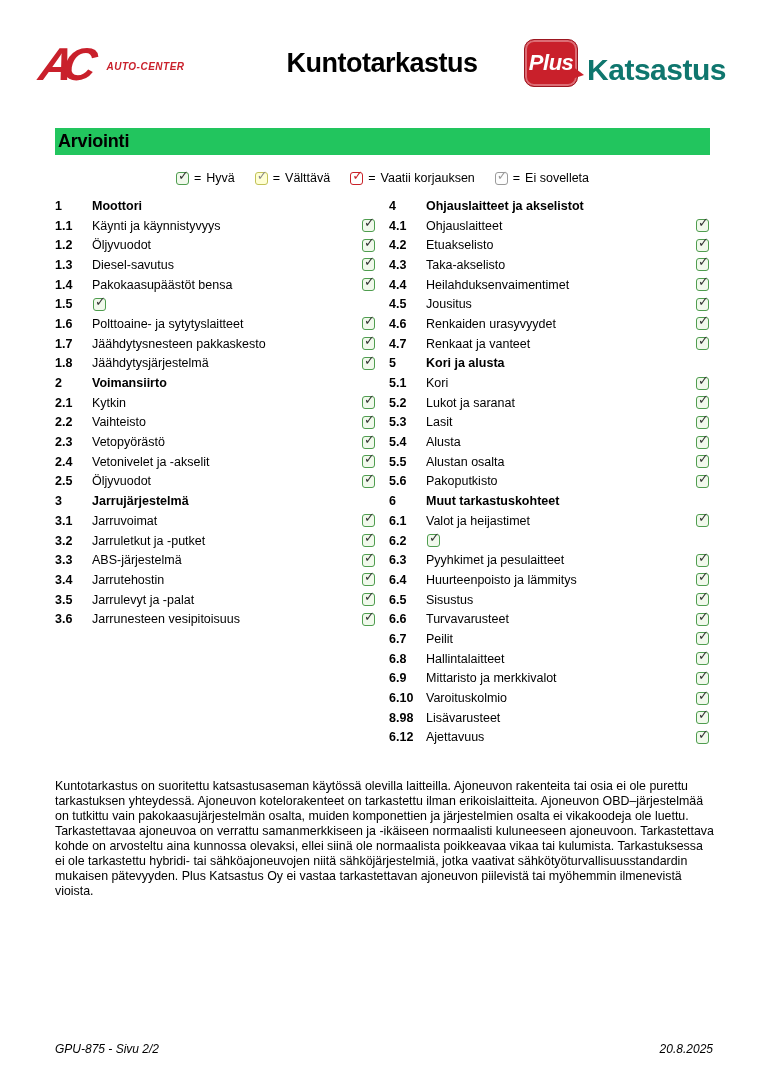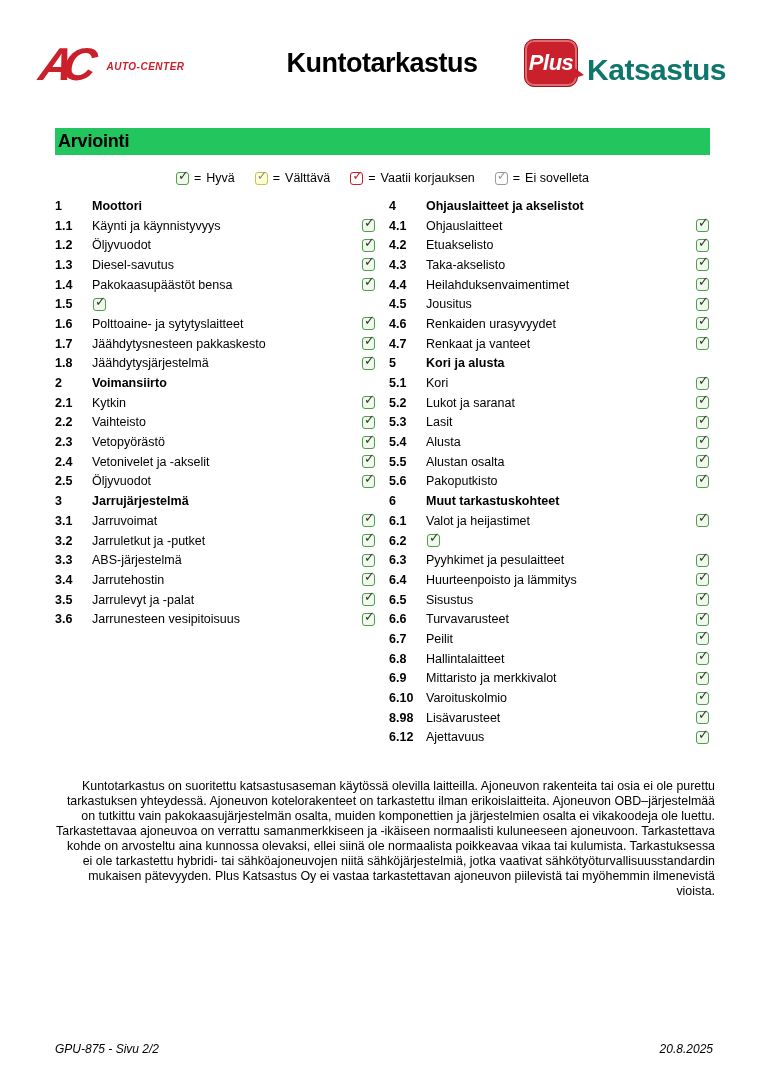--- a/index.html
+++ b/index.html
@@ -49,21 +49,21 @@
   
   .checklist { position:absolute; left:55px; top:196px; width:655px; display:flex; gap:14px; }
   .col { width:320px; }
   .crow { display:flex; align-items:center; height:19.7px; font-size:12.5px; }
   .crow .num { width:37px; flex:none;font-weight:bold; }
   .crow .lbl { flex:1; padding-right:4px; white-space:nowrap; overflow:hidden; }
   .crow .cbwrap { width:14px; flex:none; display:flex; justify-content:flex-end; }
   .crow.hdr .num, .crow.hdr .lbl { font-weight:bold; }
 
   
-  .disclaimer { position:absolute; left:55px; top:779px; width:660px; font-size:12.4px; line-height:15px; text-align:right; }
+  .disclaimer { position:absolute; left:55px; top:779px; width:660px; font-size:12.4px; line-height:15px; text-align:left; }
 
   
   .pfooter { position:absolute; left:55px; top:1042px; width:658px; height:16px; font-size:12px; font-style:italic; }
   .pfooter .center { position:absolute; left:0; width:100%; }
   .pfooter .right { position:absolute; right:0;margin-left:40px; }
 </style>
 </head>
 <body>
 
 <div class="page">

